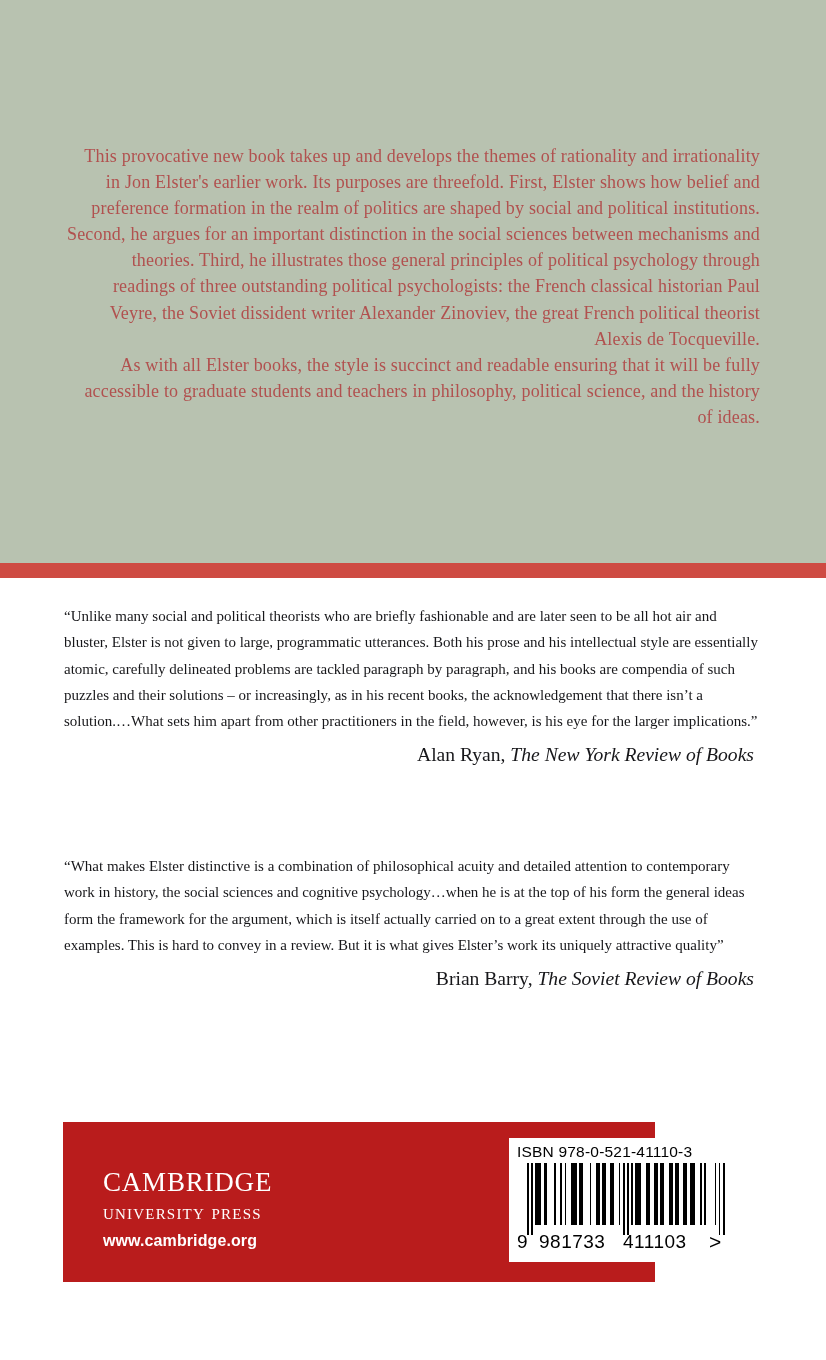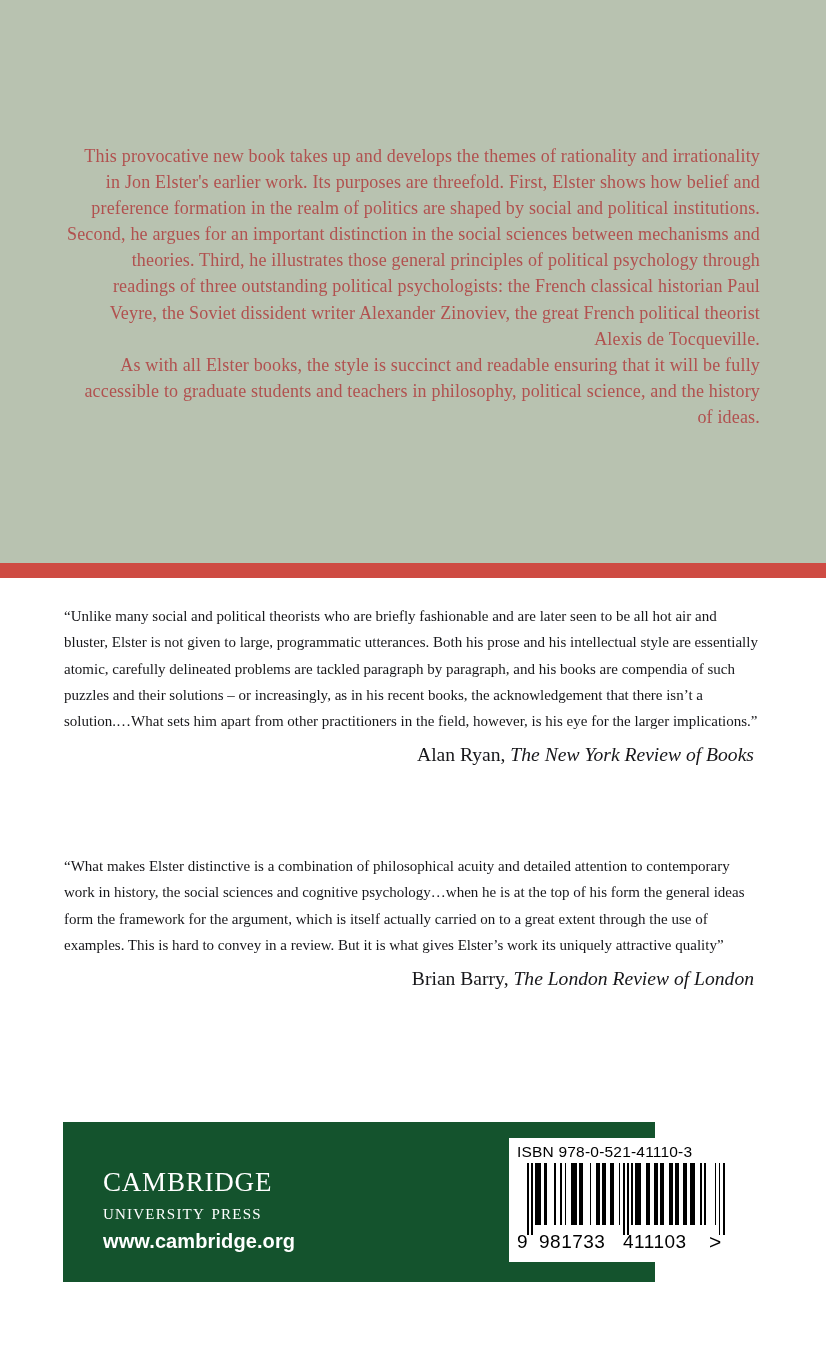--- a/index.html
+++ b/index.html
@@ -89,21 +89,21 @@
     font-style: italic;
   }
 
   
   #publisher-bar {
     position: absolute;
     left: 63px;
     top: 1122px;
     width: 592px;
     height: 160px;
-    background: #14532d;
+    background: #b91c1c;
   }
   #cambridge-logo {
     position: absolute;
     left: 40px;
     top: 36px;
     color: #ffffff;
   }
   #logo-cambridge {
     font-family: "Liberation Serif", "DejaVu Serif", serif;
     font-size: 38px;
@@ -119,21 +119,21 @@
     font-size: 21.5px;
     line-height: 26px;
     letter-spacing: 1.2px;
     font-variant: small-caps;
     text-transform: lowercase;
     display: block;
     margin-top: 1px;
   }
   #logo-website {
     font-family: "Liberation Sans", "DejaVu Sans", sans-serif;
-    font-size: 20px;
+    font-size: 16px;
     line-height: 20px;
     letter-spacing: 0.1px;
     display: block;
     margin-top: 6px;
     font-weight: bold;
   }
 
   
   #barcode-box {
     position: absolute;
@@ -202,21 +202,21 @@
 
 <div id="reviews-panel">
 
   <div class="review-block" id="review-1">
     <p class="review-quote">“Unlike many social and political theorists who are briefly fashionable and are later seen to be all hot air and bluster, Elster is not given to large, programmatic utterances. Both his prose and his intellectual style are essentially atomic, carefully delineated problems are tackled paragraph by paragraph, and his books are compendia of such puzzles and their solutions – or increasingly, as in his recent books, the acknowledgement that there isn’t a solution.…What sets him apart from other practitioners in the field, however, is his eye for the larger implications.”</p>
     <p class="review-attribution"><span>Alan Ryan, </span><span class="source">The New York Review of Books</span></p>
   </div>
 
   <div class="review-block" id="review-2">
     <p class="review-quote">“What makes Elster distinctive is a combination of philosophical acuity and detailed attention to contemporary work in history, the social sciences and cognitive psychology…when he is at the top of his form the general ideas form the framework for the argument, which is itself actually carried on to a great extent through the use of examples. This is hard to convey in a review. But it is what gives Elster’s work its uniquely attractive quality”</p>
-    <p class="review-attribution"><span>Brian Barry, </span><span class="source">The London Review of London</span></p>
+    <p class="review-attribution"><span>Brian Barry, </span><span class="source">The Soviet Review of Books</span></p>
   </div>
 
 </div>
 
 <div id="publisher-bar">
 
   <div id="cambridge-logo">
     <span id="logo-cambridge">Cambridge</span>
     <span id="logo-university-press">University Press</span>
     <span id="logo-website">www.cambridge.org</span>

